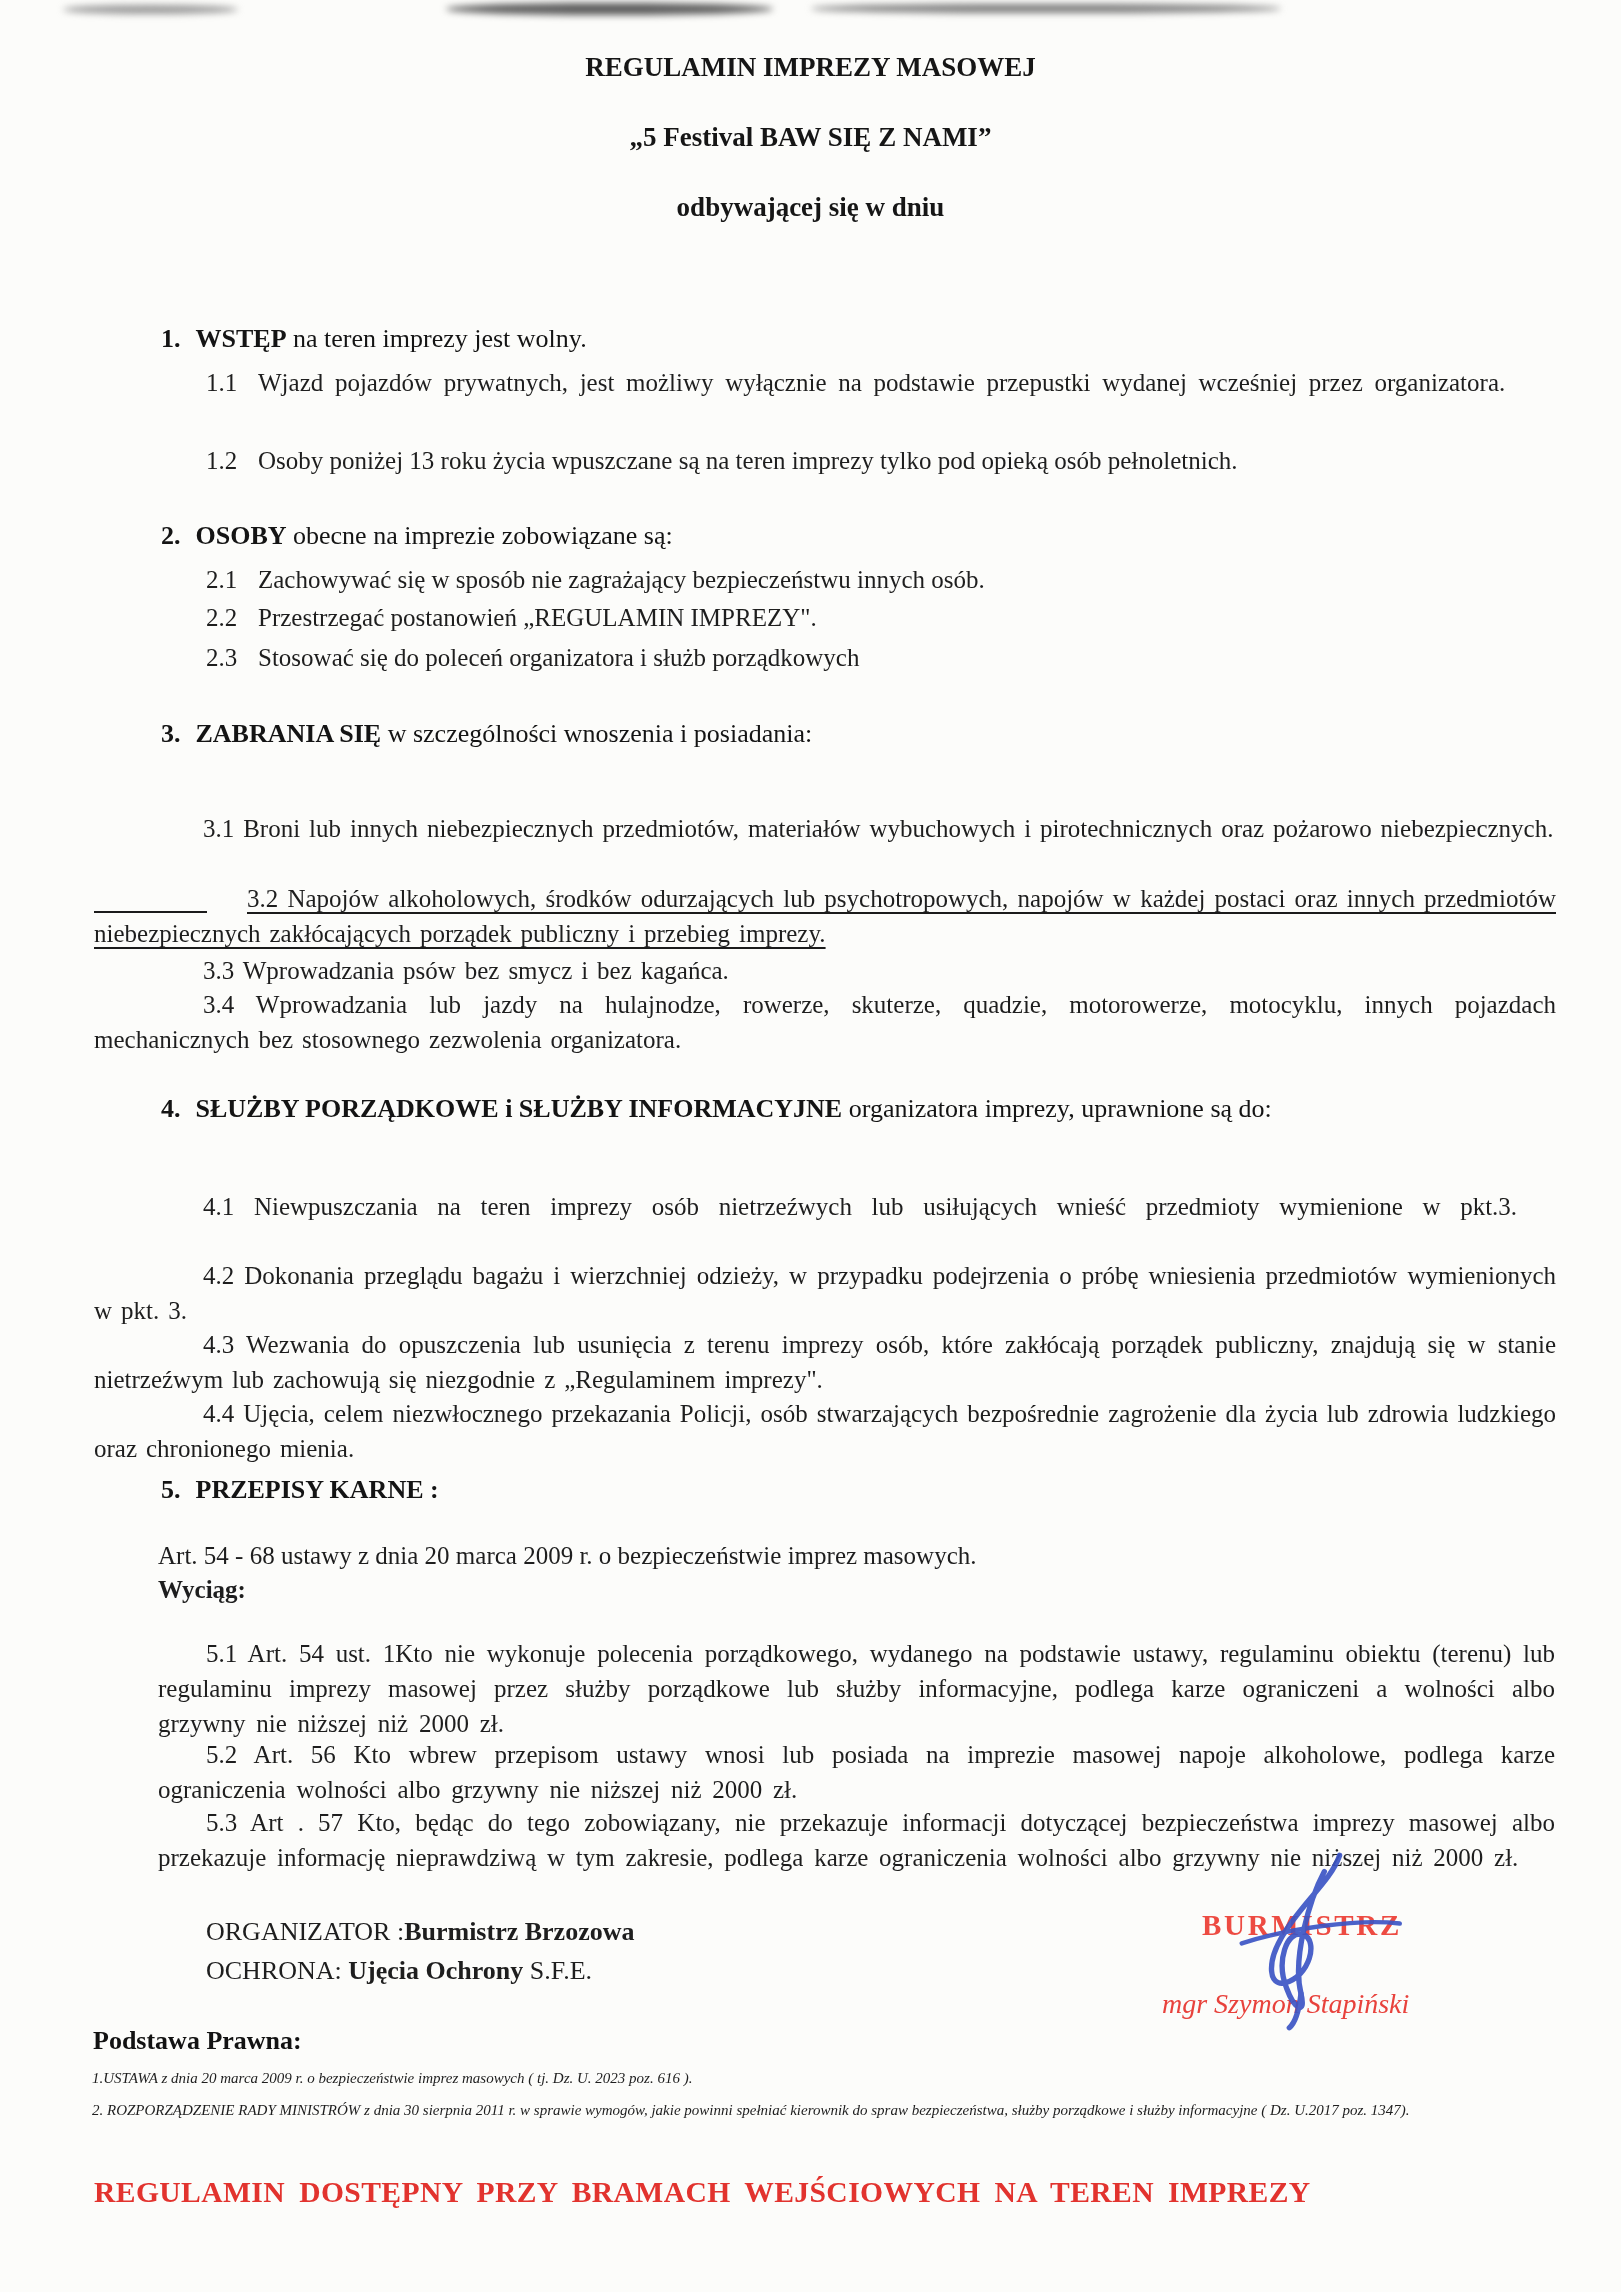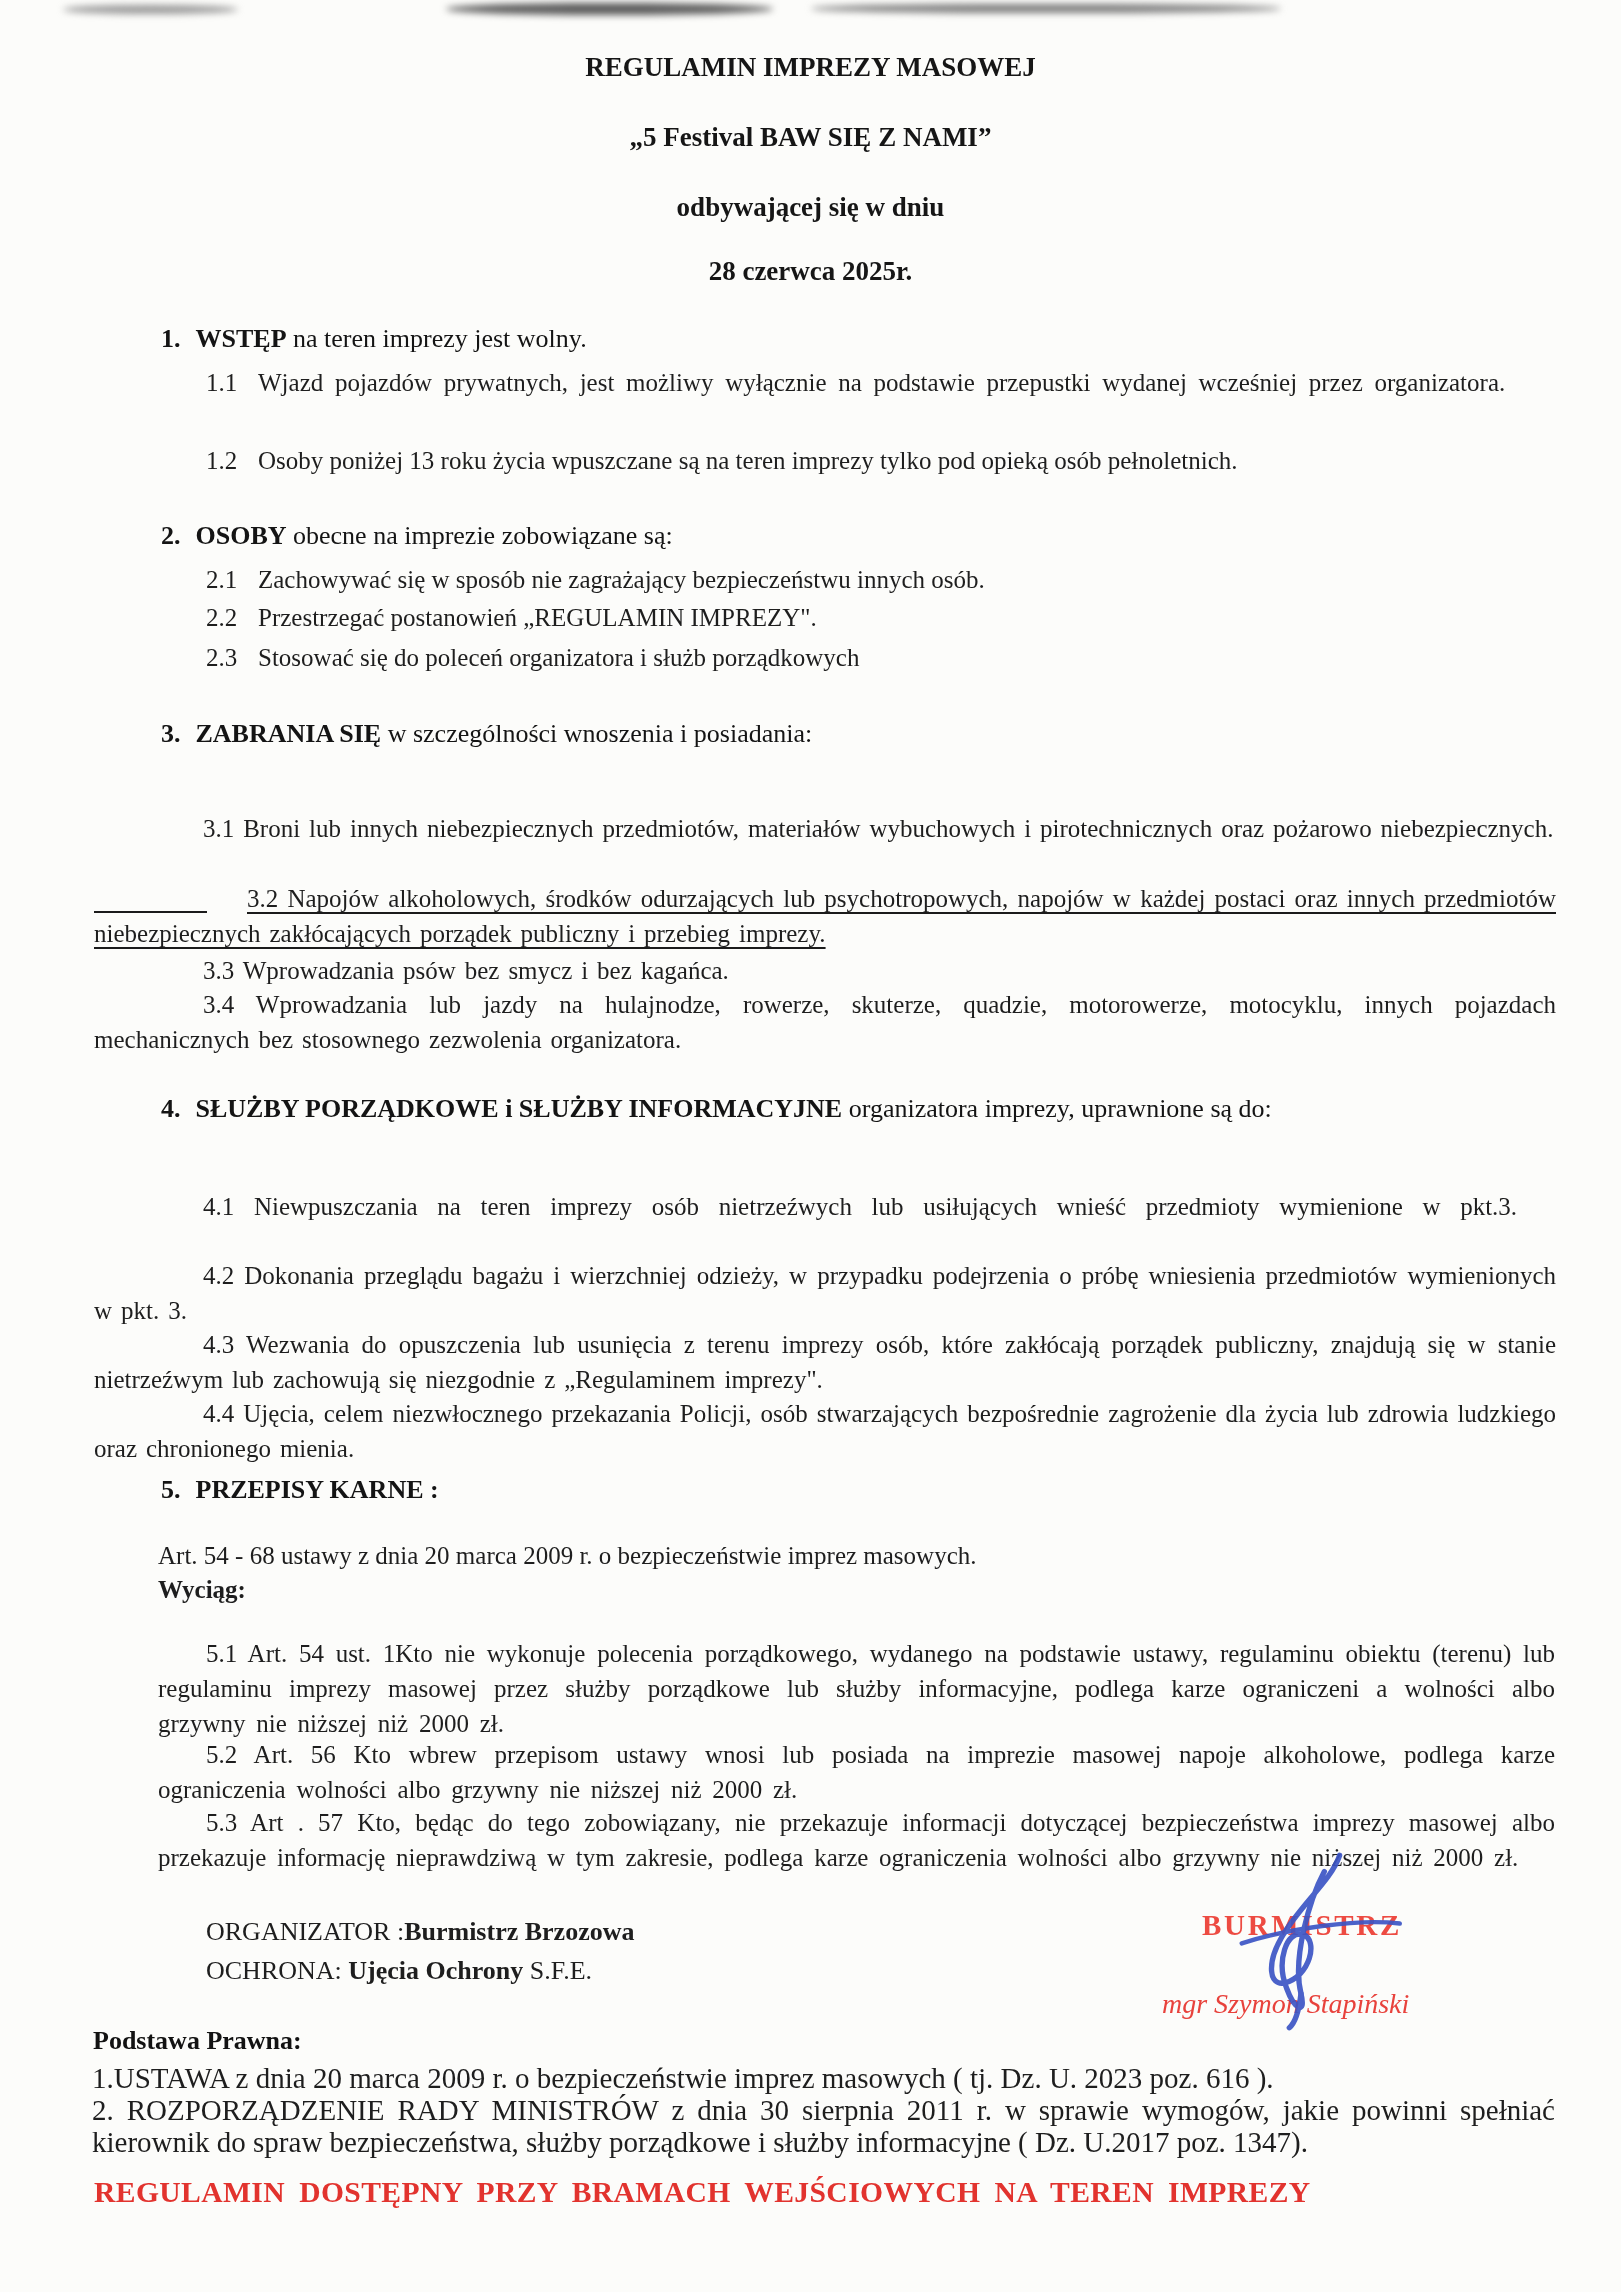--- a/index.html
+++ b/index.html
@@ -41,38 +41,37 @@
   .credit { position:absolute; left:206px; font-size:26px; }
   .credit .lab { font-weight:normal; }
   .credit .val { font-weight:bold; }
 
   .stamp-role { position:absolute; left:1202px; top:1909px; font-size:29px; letter-spacing:2.7px;
                 font-weight:bold; z-index:2; }
   .stamp-name { position:absolute; left:1162px; top:1988px; font-size:28px; font-style:italic; z-index:2; }
   .signature  { position:absolute; left:1222px; top:1850px; z-index:3; }
 
   .legal-head { position:absolute; left:93px; top:2026px; font-size:26px; font-weight:bold; color:#121212; }
-  .legal-item { position:absolute; left:92px; width:1463px; font-size:29px; line-height:32px; text-align:justify; }
+  .legal-item { position:absolute; left:92px; width:1463px; font-size:15px; line-height:32px; text-align:justify;font-style:italic; }
 
   .footer-note { position:absolute; left:94px; top:2176px; width:1460px; text-align:left;
                  font-size:29.6px; font-weight:bold; word-spacing:6.3px; letter-spacing:0.4px; }
 </style>
 </head>
 <body>
 
 <div class="page">
 
   <div class="smudge smudge-1"></div>
   <div class="smudge smudge-2"></div>
   <div class="smudge smudge-3"></div>
 
   <div class="hline" style="top:52px">REGULAMIN IMPREZY MASOWEJ</div>
   <div class="hline" style="top:122px">„5 Festival BAW SIĘ Z NAMI”</div>
   <div class="hline" style="top:192px">odbywającej się w dniu</div>
-  <div class="hline" style="top:256px">28 czerwca 2025r.</div>
 
   <div class="sec-head" style="top:324px">
     <span class="num">1.</span><span class="strong">WSTĘP</span>
     <span class="rest">na teren imprezy jest wolny.</span>
   </div>
   <div class="sub ws" style="top:363px">
     <span class="n">1.1</span><span>Wjazd pojazdów prywatnych, jest możliwy wyłącznie na podstawie przepustki wydanej wcześniej przez organizatora.</span>
   </div>
   <div class="sub" style="top:441px">
     <span class="n">1.2</span><span>Osoby poniżej 13 roku życia wpuszczane są na teren imprezy tylko pod opieką osób pełnoletnich.</span>

